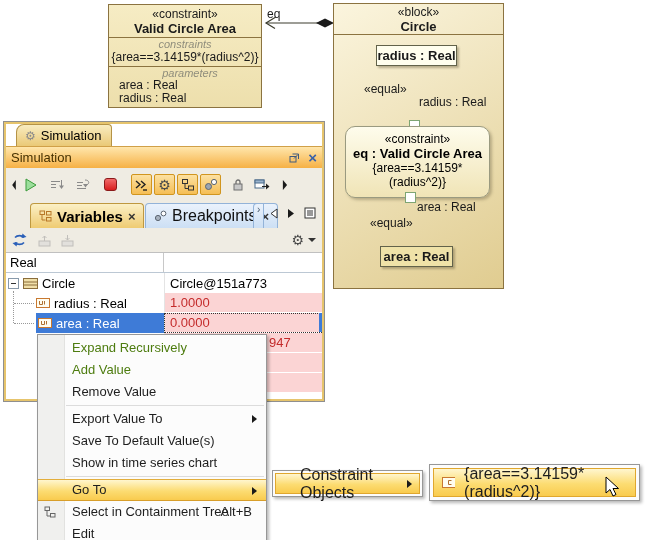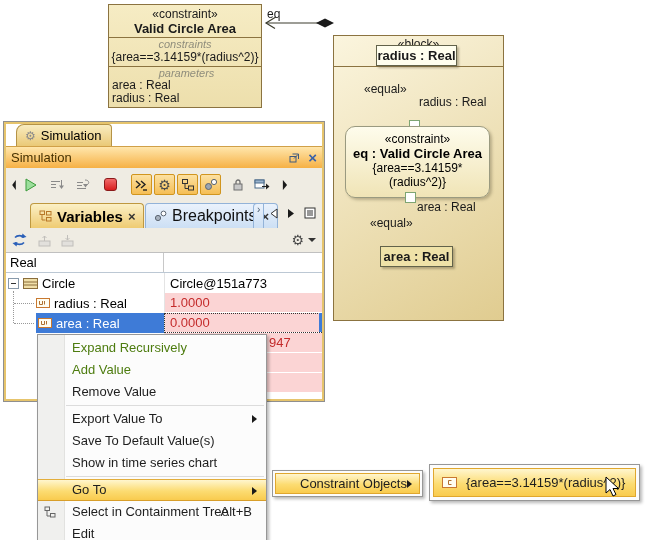--- a/index.html
+++ b/index.html
@@ -10,23 +10,23 @@
 
   
   .sysml-block { border:1px solid #8B7340; color:#1a1a1a; }
   .stereo { font-size:12px; }
   .bname { font-size:13px; font-weight:bold; }
   .compart-label { font-size:11px; font-style:italic; color:#8f8d7c; text-align:center; }
   .vcarea { left:108px; top:4px; width:154px; height:104px; background:linear-gradient(#F6ECC4,#EDDFAC); }
   .vcarea .hd { height:33px; border-bottom:1px solid #8B7340; text-align:center; padding-top:2px; }
   .vcarea .cs { height:29px; border-bottom:1px solid #8B7340; }
   .vcarea .cs .expr { font-size:12px; text-align:center; }
-  .vcarea .ps { padding-left:3px; }
+  .vcarea .ps { padding-left:3px;margin-left:7px; }
   .vcarea .ps div.pline { font-size:12px; line-height:13px; }
-  .circleblk { left:333px; top:3px; width:171px; height:286px; background:linear-gradient(150deg,#FBF5DE,#E0CC90);margin-top:32px; }
+  .circleblk { left:333px; top:3px; width:171px; height:286px; background:linear-gradient(150deg,#FBF5DE,#E0CC90); }
   .circleblk .hd { height:31px; border-bottom:1px solid #8B7340; text-align:center; padding-top:1px; }
   .partbox { border:1px solid #62624A; font-weight:bold; font-size:13px; text-align:center;
              box-shadow:2px 2px 2px rgba(110,100,70,.45); line-height:19px; color:#1a1a1a; }
   .radiuspart { left:376px; top:45px; width:81px; height:21px; background:#FFFEEE; }
   .areapart { left:380px; top:246px; width:73px; height:21px; background:#EFE2A8; }
   .cprop { left:345px; top:126px; width:145px; height:72px; background:linear-gradient(#FEFCEC,#F0E4B6);
            border:1px solid #9A9A80; border-radius:10px; text-align:center; padding-top:5px;
            box-shadow:2px 2px 3px rgba(110,100,70,.4); }
   .cprop .expr { font-size:12px; }
   .port { width:11px; height:11px; background:#fff; border:1px solid #7EA573; }
@@ -92,21 +92,21 @@
   .mi .short { position:absolute; right:14px; color:#1e1e1e; }
   .mi.hl { background:linear-gradient(#FFF6CF,#FCDC72 55%,#F9CB4E); border-top:1px solid #E3AE3C; border-bottom:1px solid #D89E2A; line-height:20px; }
   .msep { height:1px; background:#DCDCDC; margin:2px 2px 2px 28px; }
   .gicon { position:absolute; left:6px; top:5px; }
 
   .submenu1 { left:272px; top:470px; width:151px; height:27px; background:#FCFCFC; border:1px solid #979797;
               box-shadow:2px 2px 3px rgba(0,0,0,.28); z-index:110; padding:2px; }
   .submenu2 { left:429px; top:464px; width:211px; height:37px; background:#FCFCFC; border:1px solid #979797;
               box-shadow:2px 2px 3px rgba(0,0,0,.28); z-index:110; padding:3px; }
   .smitem { height:100%; display:flex; align-items:center; position:relative; box-sizing:border-box;
-            background:linear-gradient(#FFF6CF,#FCDC72 55%,#F9CB4E); border:1px solid #E0A72E; font-size:13px; color:#1e1e1e; }
+            background:linear-gradient(#FFF6CF,#FCDC72 55%,#F9CB4E); border:1px solid #E0A72E; font-size:16px; color:#1e1e1e; }
   .smitem .sub { position:absolute; right:7px; top:6px; width:0; height:0; border-top:4px solid transparent; border-bottom:4px solid transparent; border-left:5px solid #1a1a1a; }
 
   .cursor { left:605px; top:476px; z-index:300; }
   svg { display:block; }
 </style>
 </head>
 <body>
 
 <div id="canvas">
 

